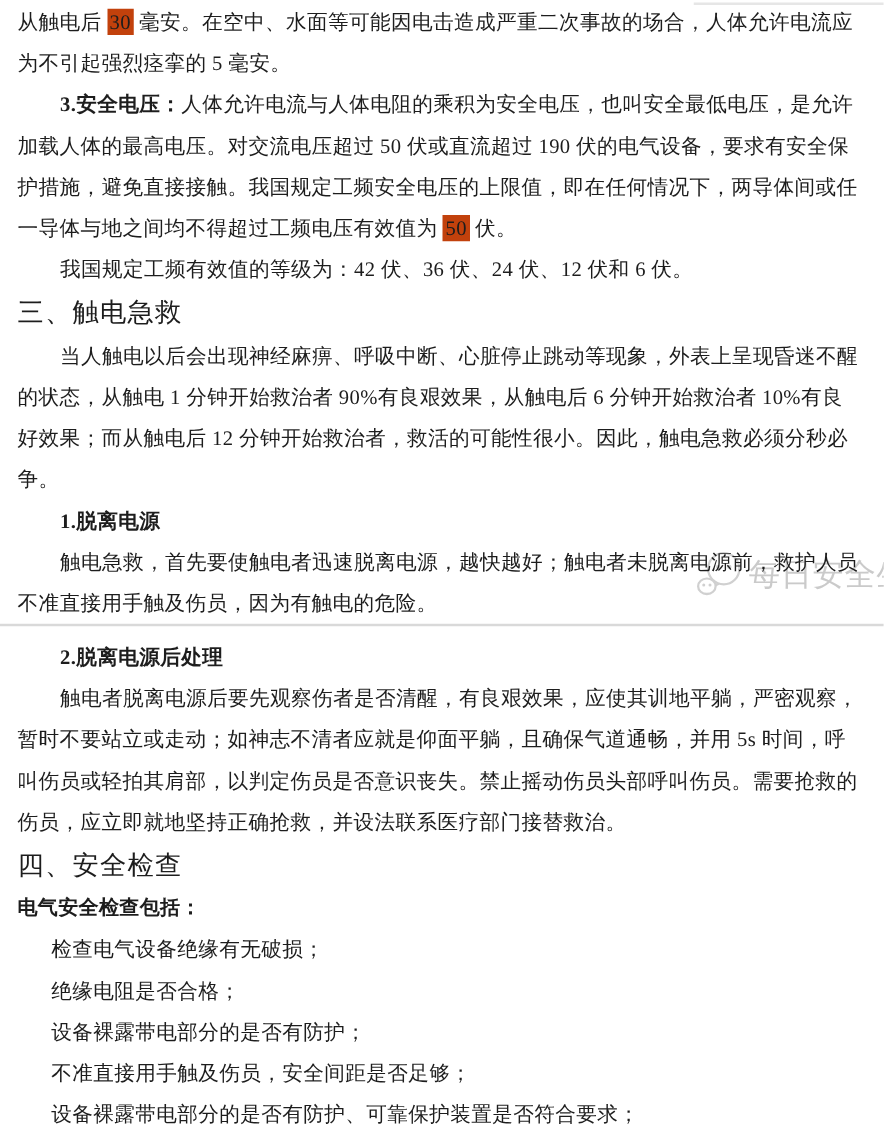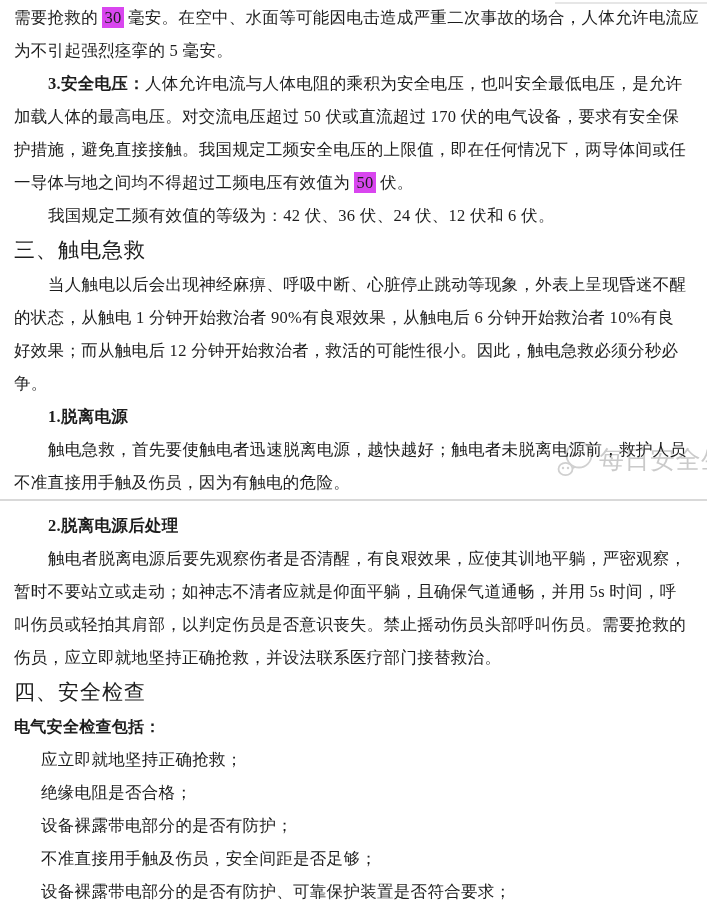--- a/index.html
+++ b/index.html
@@ -21,21 +21,21 @@
   }
   .line {
     font-size: 16.5px;
     line-height: 33px;
     height: 33px;
     letter-spacing: 0.3px;
     white-space: nowrap;
   }
   .indent { padding-left: 34px; }
   .indent-sm { padding-left: 27px; }
-  .hl { background: #d946ef; padding: 1px 2px; }
+  .hl { background: #c2410c; padding: 1px 2px; }
   .lead-bold { font-weight: bold; }
   .sec-title {
     font-size: 21px; font-weight: normal;
     height: 36px; line-height: 36px;
     letter-spacing: 1px;
     white-space: nowrap;
   }
   .sub-title { font-weight: bold; }
   .check-lead { font-weight: bold; font-size: 16px; }
   .page-divider {
@@ -71,25 +71,25 @@
     <path d="M15 25 L11 31 L19 27" fill="none" stroke="#c8c8c8" stroke-width="1.8" stroke-linejoin="round"></path>
     <ellipse cx="9.5" cy="29" rx="7" ry="6.2" fill="#ffffff" stroke="#c8c8c8" stroke-width="1.8"></ellipse>
     <circle cx="7" cy="28" r="1.2" fill="#c8c8c8"></circle>
     <circle cx="12" cy="28" r="1.2" fill="#c8c8c8"></circle>
   </svg>
   <span class="wm-text">每日安全生产</span>
 </div>
 
 <div class="doc">
 
-  <div class="line"><span>需要抢救的 </span><span class="hl">30</span><span> 毫安。在空中、水面等可能因电击造成严重二次事故的场合，人体允许电流应</span></div>
+  <div class="line"><span>从触电后 </span><span class="hl">30</span><span> 毫安。在空中、水面等可能因电击造成严重二次事故的场合，人体允许电流应</span></div>
   <div class="line">为不引起强烈痉挛的 5 毫安。</div>
 
   <div class="line indent"><span class="lead-bold">3.安全电压：</span><span>人体允许电流与人体电阻的乘积为安全电压，也叫安全最低电压，是允许</span></div>
-  <div class="line">加载人体的最高电压。对交流电压超过 50 伏或直流超过 170 伏的电气设备，要求有安全保</div>
+  <div class="line">加载人体的最高电压。对交流电压超过 50 伏或直流超过 190 伏的电气设备，要求有安全保</div>
   <div class="line">护措施，避免直接接触。我国规定工频安全电压的上限值，即在任何情况下，两导体间或任</div>
   <div class="line"><span>一导体与地之间均不得超过工频电压有效值为 </span><span class="hl">50</span><span> 伏。</span></div>
   <div class="line indent">我国规定工频有效值的等级为：42 伏、36 伏、24 伏、12 伏和 6 伏。</div>
 
   <div class="sec-title">三、触电急救</div>
 
   <div class="line indent">当人触电以后会出现神经麻痹、呼吸中断、心脏停止跳动等现象，外表上呈现昏迷不醒</div>
   <div class="line">的状态，从触电 1 分钟开始救治者 90%有良艰效果，从触电后 6 分钟开始救治者 10%有良</div>
   <div class="line">好效果；而从触电后 12 分钟开始救治者，救活的可能性很小。因此，触电急救必须分秒必</div>
   <div class="line">争。</div>
@@ -102,19 +102,19 @@
 
   <div class="line indent sub-title">2.脱离电源后处理</div>
   <div class="line indent">触电者脱离电源后要先观察伤者是否清醒，有良艰效果，应使其训地平躺，严密观察，</div>
   <div class="line">暂时不要站立或走动；如神志不清者应就是仰面平躺，且确保气道通畅，并用 5s 时间，呼</div>
   <div class="line">叫伤员或轻拍其肩部，以判定伤员是否意识丧失。禁止摇动伤员头部呼叫伤员。需要抢救的</div>
   <div class="line">伤员，应立即就地坚持正确抢救，并设法联系医疗部门接替救治。</div>
 
   <div class="sec-title">四、安全检查</div>
 
   <div class="line check-lead">电气安全检查包括：</div>
-  <div class="line indent-sm">应立即就地坚持正确抢救；</div>
+  <div class="line indent-sm">检查电气设备绝缘有无破损；</div>
   <div class="line indent-sm">绝缘电阻是否合格；</div>
   <div class="line indent-sm">设备裸露带电部分的是否有防护；</div>
   <div class="line indent-sm">不准直接用手触及伤员，安全间距是否足够；</div>
   <div class="line indent-sm">设备裸露带电部分的是否有防护、可靠保护装置是否符合要求；</div>
 
 </div>
 
 </body></html>

